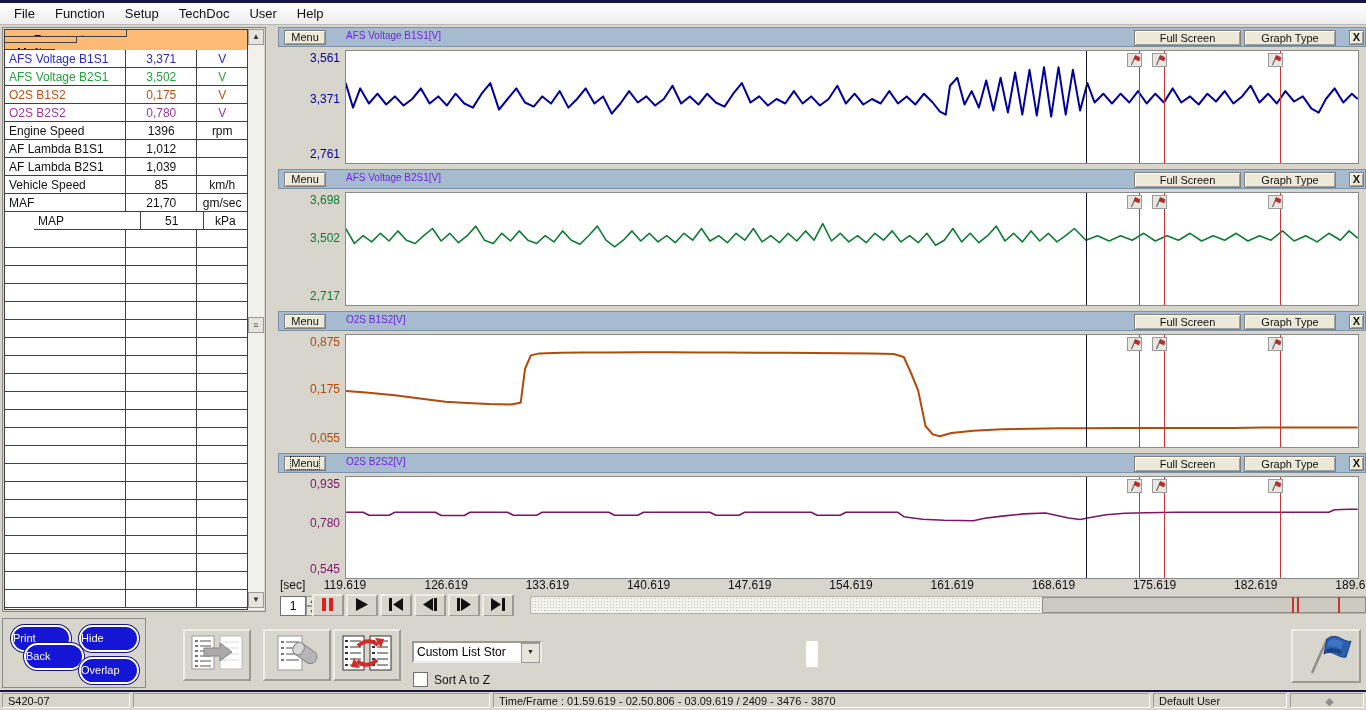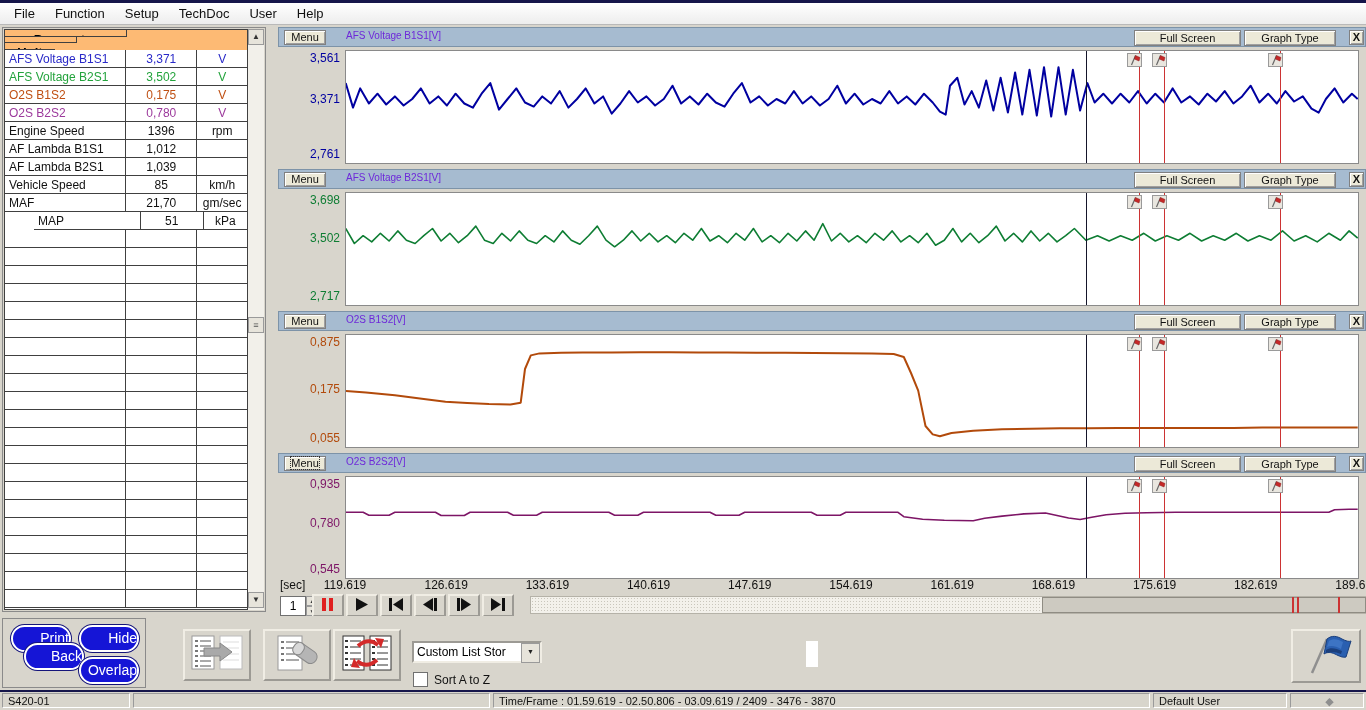--- a/index.html
+++ b/index.html
@@ -65,22 +65,22 @@
   .hscroll{position:absolute;left:530px;top:596px;width:836px;height:18px;
            background-image:radial-gradient(#c9c6bc 26%,transparent 27%);background-size:3px 3px;
            background-color:#f3f1eb;border:1px solid #b5b2a8;box-sizing:border-box;}
   .hthumb{position:absolute;top:0;height:16px;background:#cdcac1;border:1px solid #8f8c83;box-sizing:border-box;}
   .htick{position:absolute;top:0;width:2px;height:16px;background:#cc3333;}
   
   .bottom{position:absolute;left:0;top:616px;width:1366px;height:74px;background:#d8d5cc;}
   .bluepanel{position:absolute;left:2px;top:2px;width:144px;height:70px;border:1px solid #8a8a8a;
              background:#d8d5cc;box-sizing:border-box;}
   .bbtn{position:absolute;width:60px;height:27px;background:#1515d6;border:2px solid #ffffff;
-        box-shadow:0 0 0 1px #15157a;border-radius:14px;color:#fff;font-size:14px;
-        text-align:right;line-height:23px;box-sizing:border-box;cursor:default;}
+        box-shadow:0 0 0 1px #15157a;border-radius:14px;color:#fff;font-size:11px;
+        text-align:left;line-height:23px;box-sizing:border-box;cursor:default;}
   .ibtn{position:absolute;top:13px;width:68px;height:52px;background:#d8d5cc;
         border:2px outset #f0ede4;box-sizing:border-box;display:flex;align-items:center;justify-content:center;}
   .combo{position:absolute;left:412px;top:25px;width:130px;height:22px;background:#fff;
          border:2px inset #f0ede4;box-sizing:border-box;font-size:12px;padding-left:24px;}
   .combo .val{position:absolute;left:3px;top:2px;width:105px;overflow:hidden;white-space:nowrap;}
   .combo .drop{position:absolute;right:0;top:0;width:17px;height:18px;background:#e7e4db;
                border:1px solid #9a9a9a;font-size:7px;text-align:center;line-height:16px;color:#222;}
   .checkrow{position:absolute;left:413px;top:56px;font-size:12px;color:#111;display:flex;align-items:center;}
   .checkbox{width:13px;height:13px;background:#fff;border:1px solid #707070;margin-right:6px;}
   .artifact{position:absolute;left:806px;top:25px;width:12px;height:26px;background:#ffffff;}
@@ -609,19 +609,19 @@
           <path d="M29 7 C34 3 39 4 44 7 C48 9 51 10 53 9 L48 25 C45 26 41 24 37 22 C33 20 29 20 26 22 Z" fill="#2a5fb0" stroke="#1b3f7c"></path>
           <path d="M31 9 C35 6 40 7 45 10 L43 17 C38 14 33 13 29 15 Z" fill="#3d74c4"></path>
           <path d="M28 18 C32 15 38 16 44 19 L43 22 C38 20 33 19 28 21 Z" fill="#1b3f7c"></path>
         </svg>
       </span>
     </div>
   </div>
 
   <div class="navline"></div>
   <div class="statusbar">
-    <div class="scell" style="left:2px;width:128px;">S420-01</div>
+    <div class="scell" style="left:2px;width:128px;">S420-07</div>
     <div class="scell" style="left:133px;width:357px;"></div>
     <div class="scell" style="left:493px;width:657px;">Time/Frame : 01.59.619 - 02.50.806 - 03.09.619 / 2409 - 3476 - 3870</div>
     <div class="scell" style="left:1153px;width:134px;">Default User</div>
     <div class="scell" style="left:1290px;width:74px;color:#8f8f8f;text-align:center;"><span>◆</span></div>
   </div>
 </div>
 
 </body></html>

